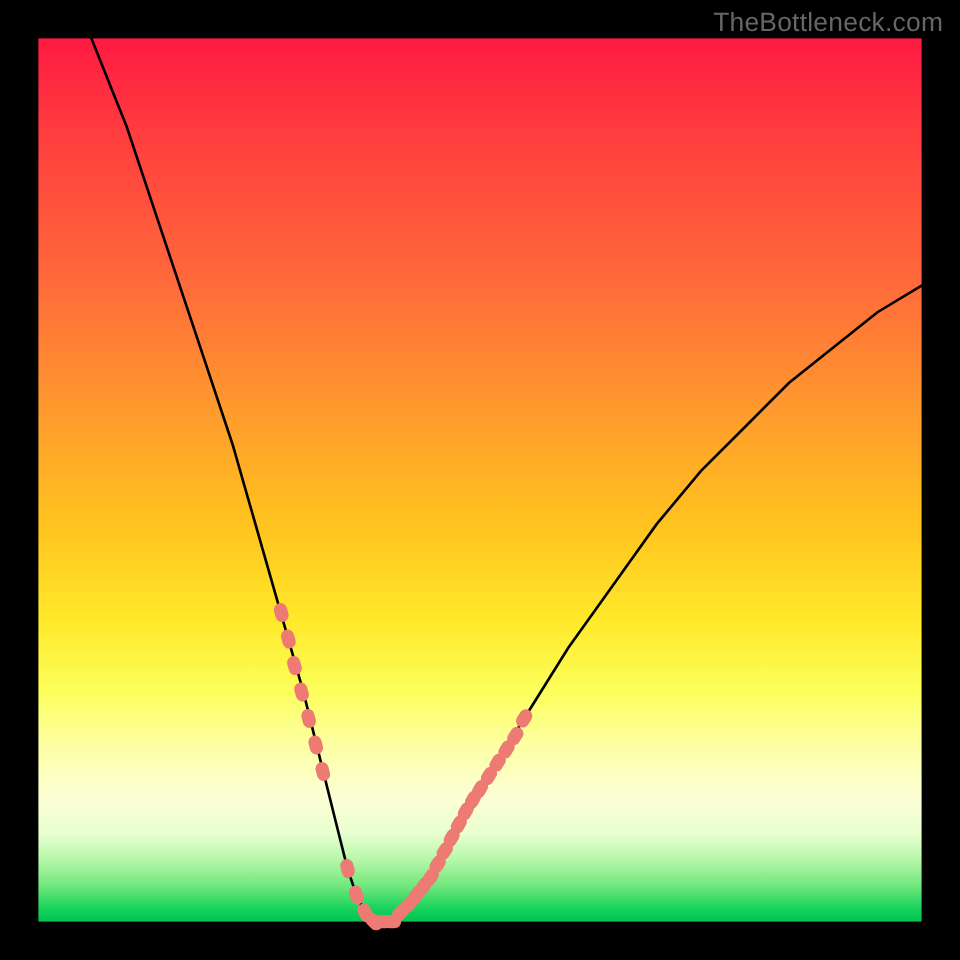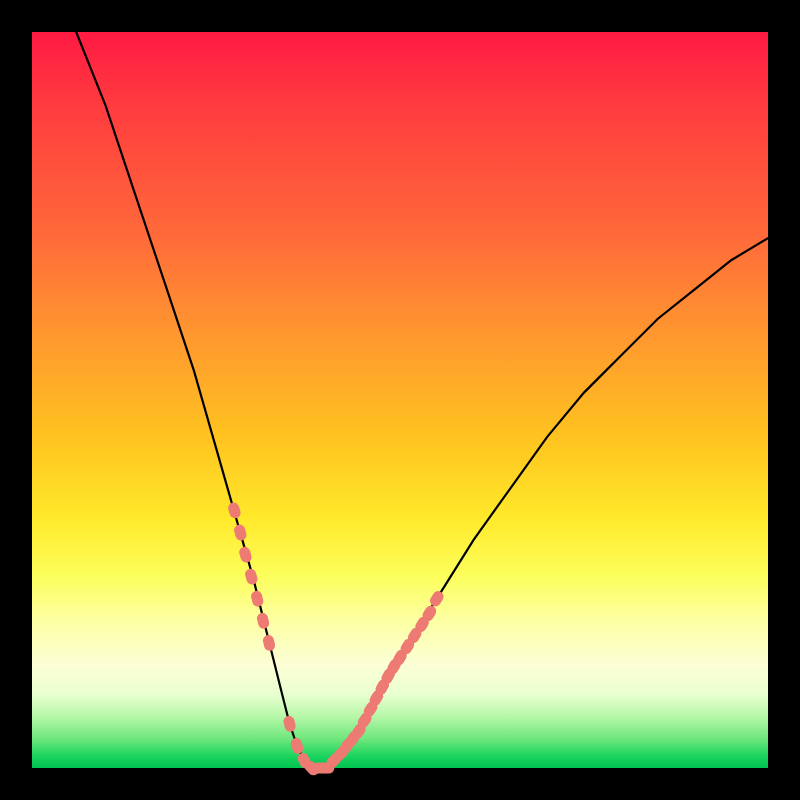--- a/index.html
+++ b/index.html
@@ -106,13 +106,14 @@
           <rect x="354.1" y="628.9" width="16" height="11" rx="5.5" class="marker" transform="rotate(-60.3 362.1 634.4)"></rect>
           <rect x="360.0" y="620.1" width="16" height="11" rx="5.5" class="marker" transform="rotate(-60.3 368.0 625.6)"></rect>
           <rect x="367.4" y="609.1" width="16" height="11" rx="5.5" class="marker" transform="rotate(-58.0 375.4 614.6)"></rect>
           <rect x="374.7" y="598.0" width="16" height="11" rx="5.5" class="marker" transform="rotate(-58.0 382.7 603.5)"></rect>
           <rect x="382.1" y="587.0" width="16" height="11" rx="5.5" class="marker" transform="rotate(-58.0 390.1 592.5)"></rect>
           <rect x="389.4" y="575.9" width="16" height="11" rx="5.5" class="marker" transform="rotate(-58.0 397.4 581.4)"></rect>
           <rect x="396.8" y="561.2" width="16" height="11" rx="5.5" class="marker" transform="rotate(-58.0 404.8 566.7)"></rect>
         </g>
     </svg>
   </div>
+  <div class="watermark">TheBottleneck.com</div>
 </div>
 
 </body></html>

